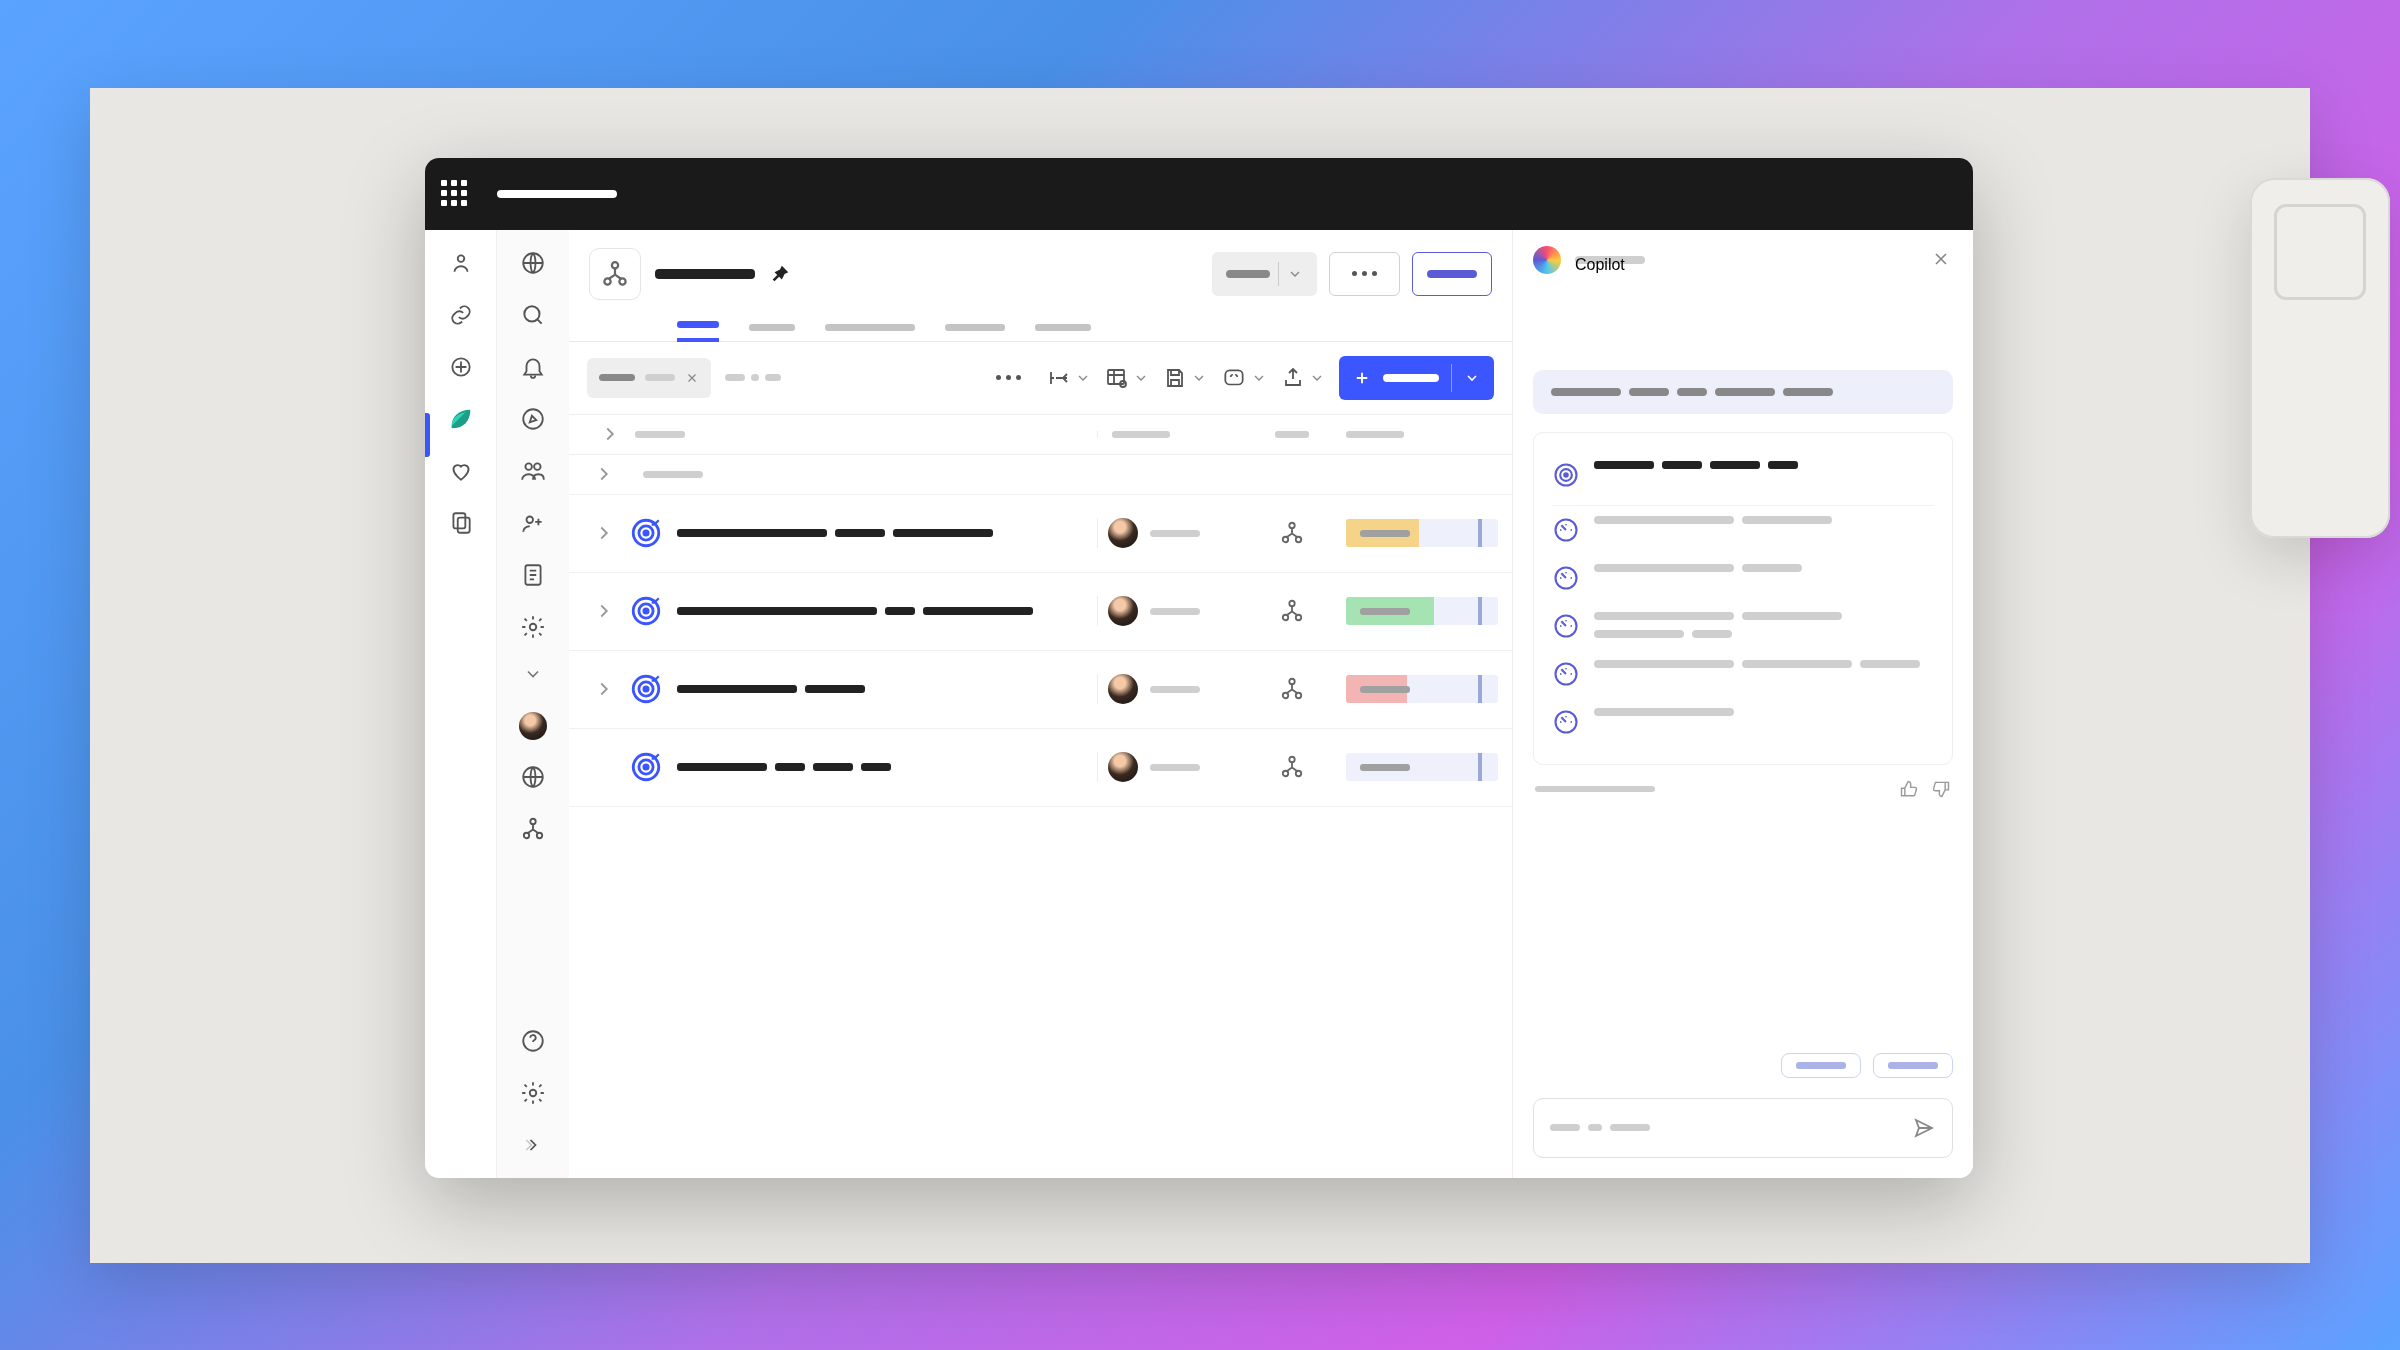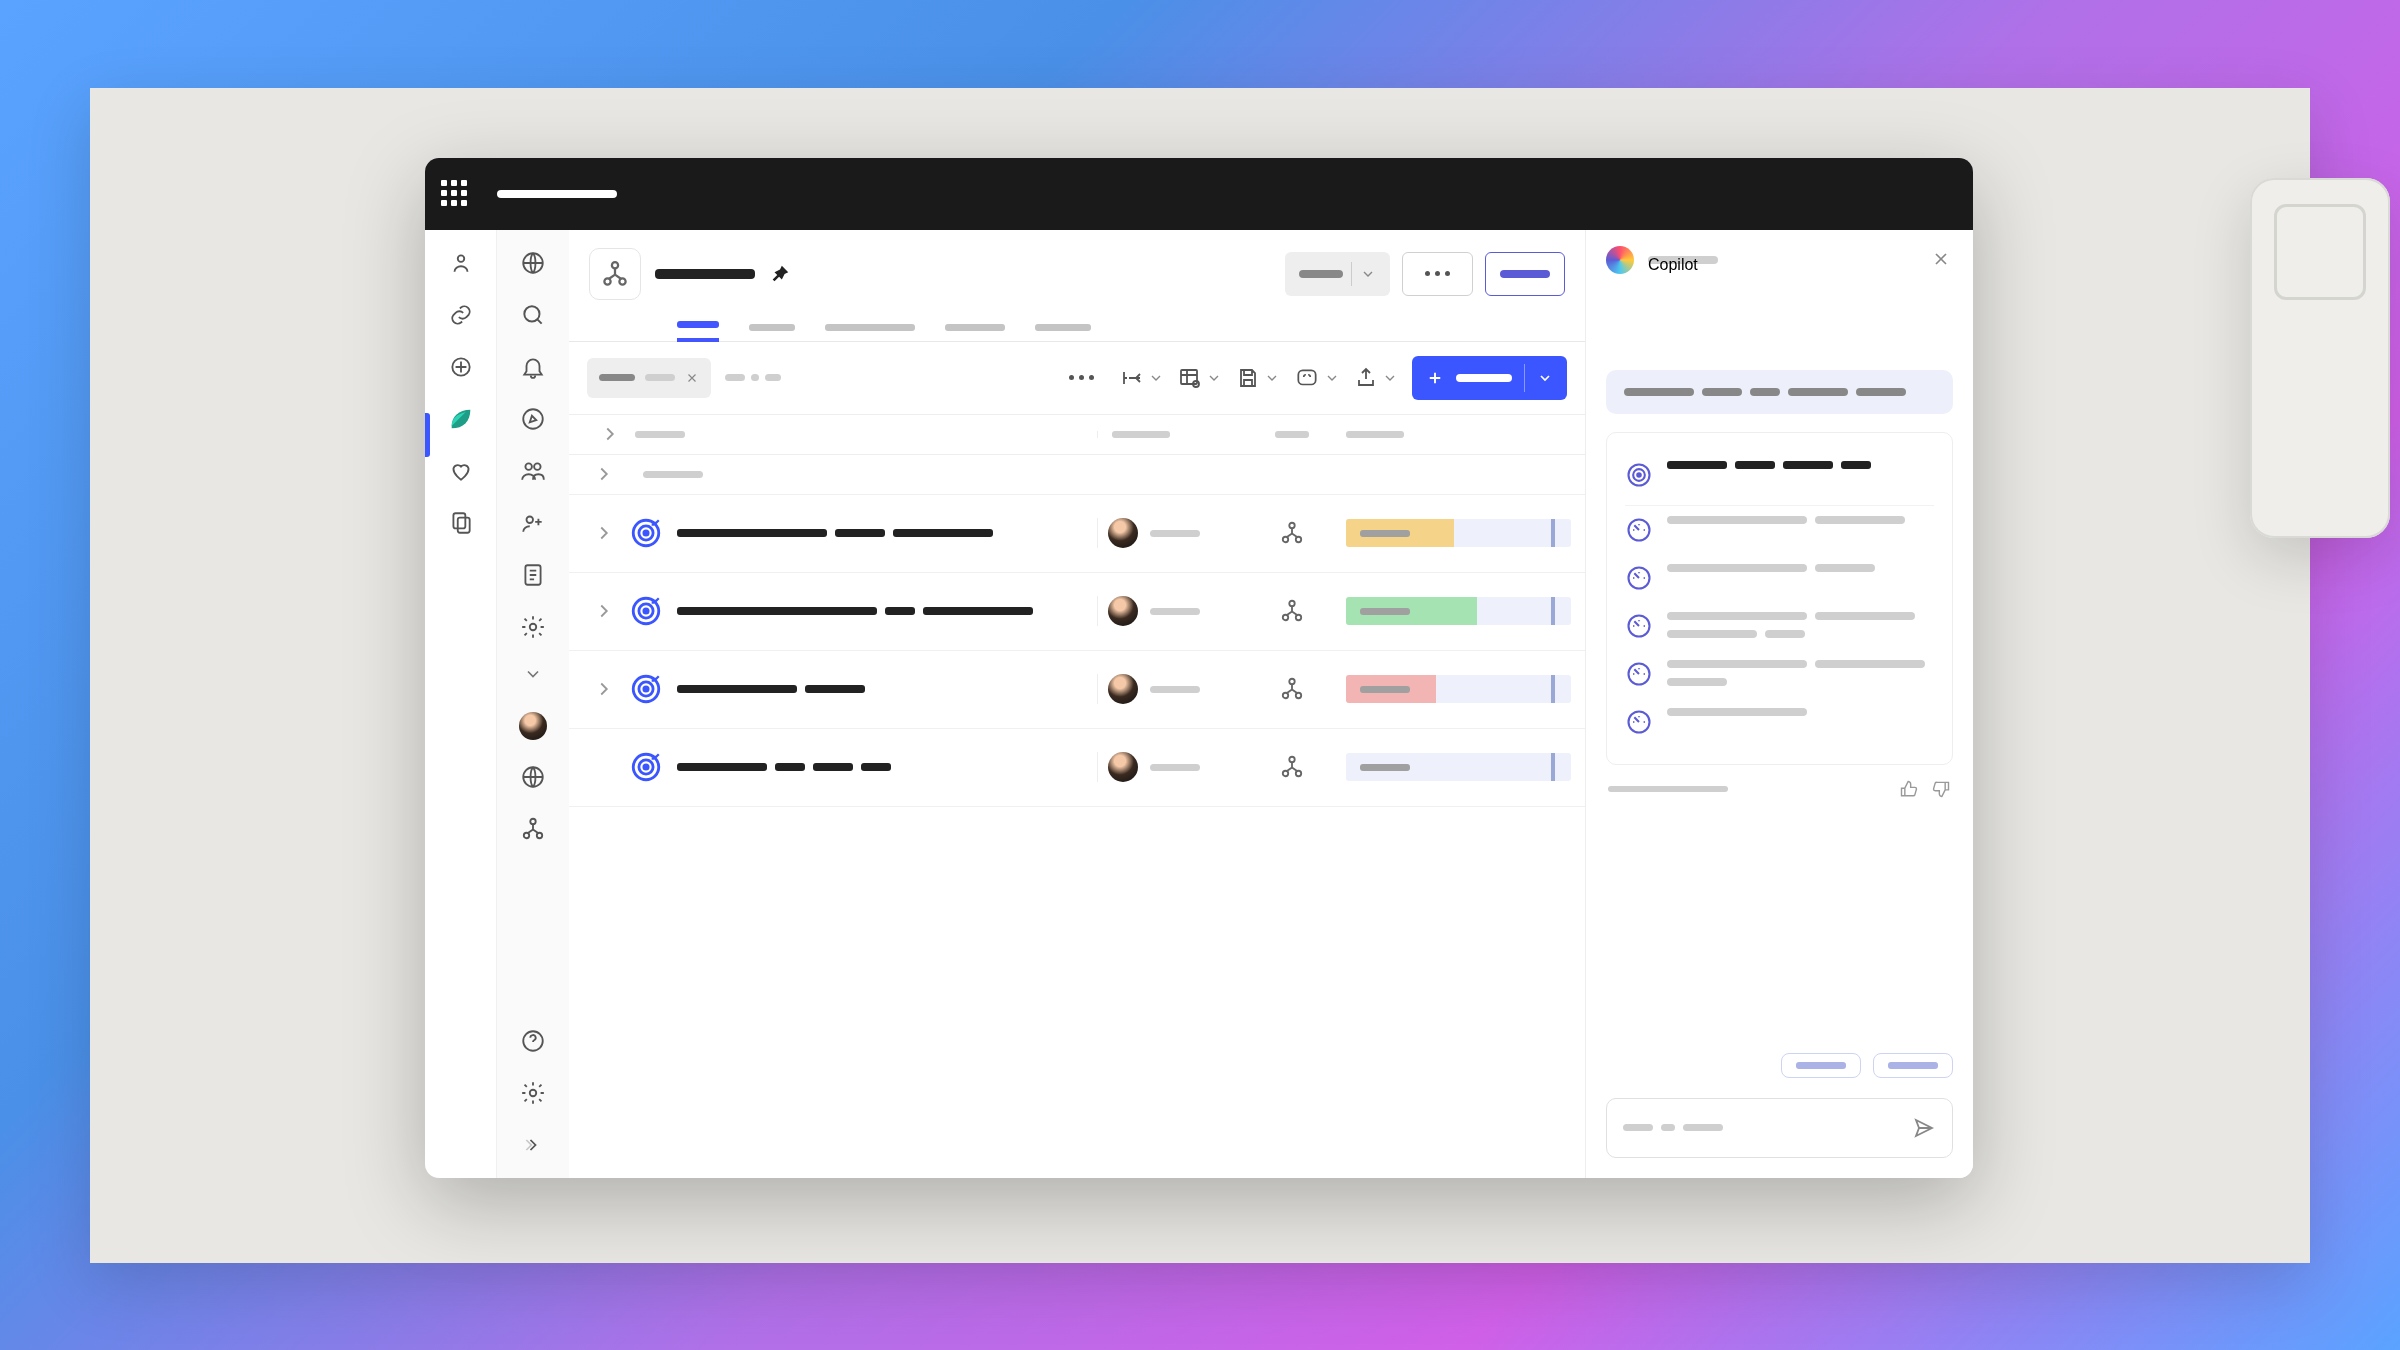--- a/index.html
+++ b/index.html
@@ -90,21 +90,21 @@
   .caret{width:22px;height:22px;color:#999; flex-shrink:0;}
   .goal-ico{width:34px;height:34px;color:#3b55ff; flex-shrink:0;}
   .row-avatar{width:30px;height:30px;border-radius:50%;background:radial-gradient(circle at 40% 30%,#f5c9a8 20%,#3a2a20 50%,#111 100%); flex-shrink:0;}
   .row .name{flex:1;}
   .name-line{height:8px;background:#222;border-radius:3px;}
   .pill{height:28px; border-radius:3px; display:flex; align-items:center; padding:0 14px; background:#eef0fb; position:relative;}
   .pill .bar{position:absolute; left:0;top:0;bottom:0; border-radius:3px 0 0 3px;}
   .pill .dash{position:absolute;right:16px;top:0;bottom:0;width:4px;background:#9aa8d6;}
   .pill .txt{position:relative;height:7px;background:#a0a0a0;border-radius:3px;width:50px;}
   
-  .copilot{ width:388px; border-left:1px solid #eee; display:flex; flex-direction:column; background:#fff;}
+  .copilot{ width:461px; border-left:1px solid #eee; display:flex; flex-direction:column; background:#fff;}
   .copilot-head{ display:flex; align-items:center; padding:16px 20px; gap:14px;}
   .copilot-logo{width:28px;height:28px; border-radius:50%; background:conic-gradient(#ff4d6d,#ffca3a,#4cc9f0,#5b5bd6,#ff4d6d);}
   .copilot-close{margin-left:auto;width:22px;height:22px;color:#888;cursor:pointer;}
   .copilot-body{flex:1; padding:0 20px; overflow:auto;}
   .prompt-card{ background:#edeffb; border-radius:10px; padding:18px; margin-top:80px;}
   .reply-card{ background:#fff; border:1px solid #eee; border-radius:10px; padding:18px; margin-top:18px;}
   .reply-row{display:flex; gap:14px; padding:10px 0;}
   .ri{width:28px;height:28px;color:#5b5bd6;flex-shrink:0;}
   .reply-lines{flex:1;}
   .meta-row{display:flex; align-items:center; padding:14px 2px; gap:10px;}

